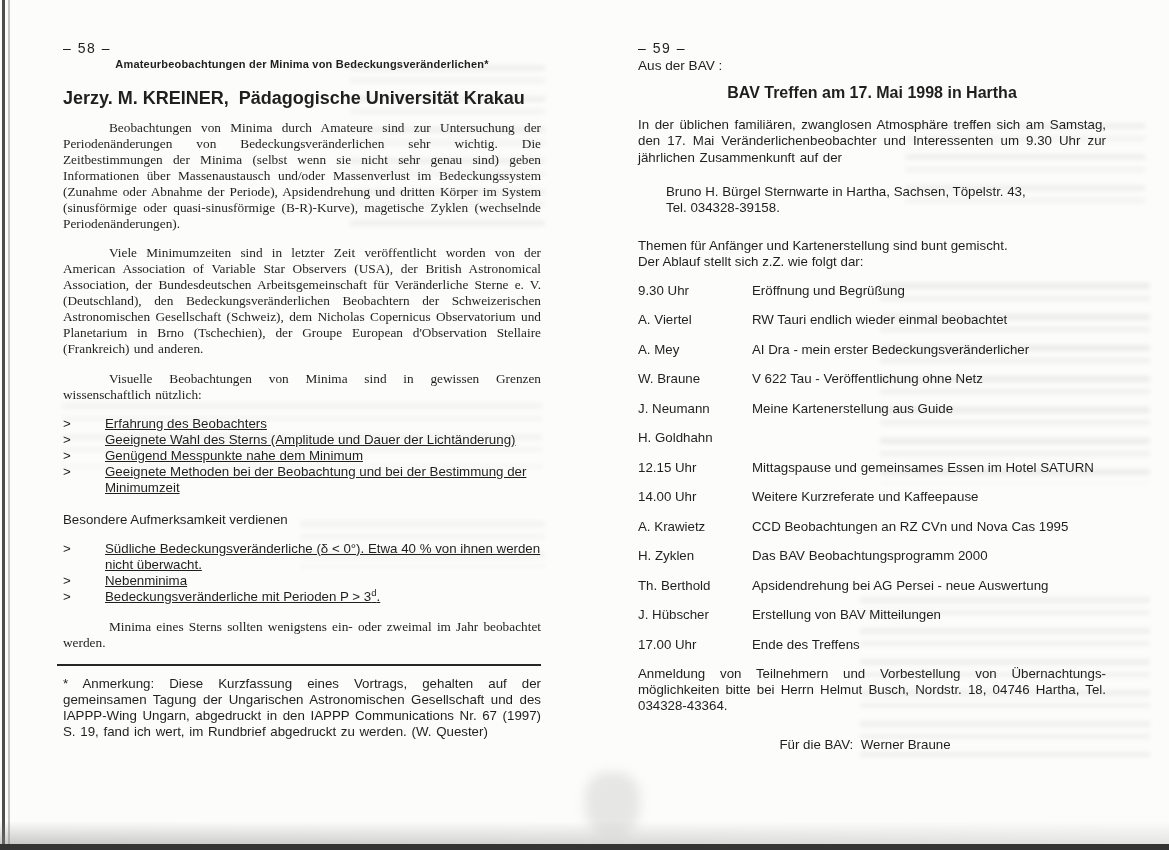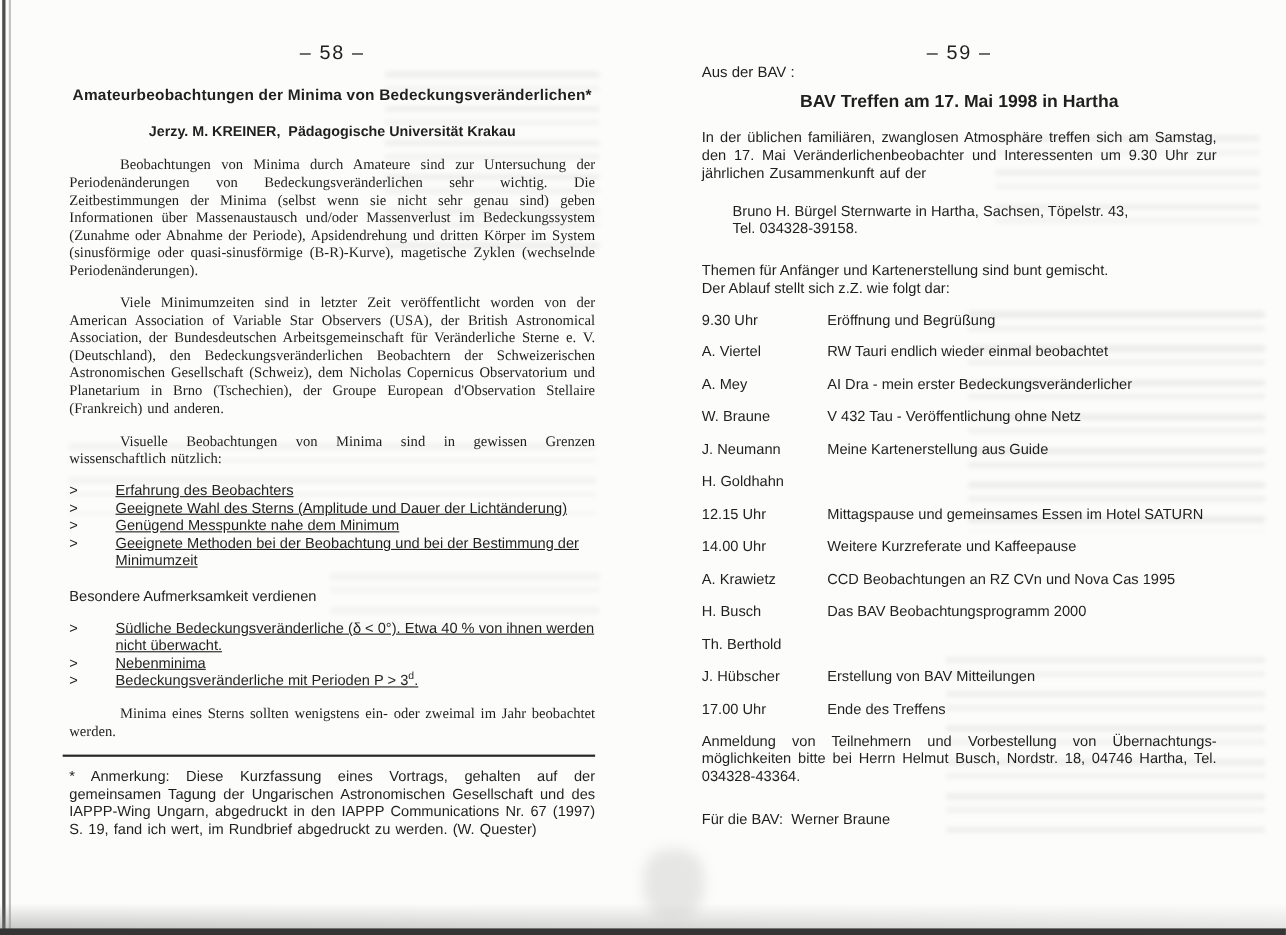--- a/index.html
+++ b/index.html
@@ -38,23 +38,23 @@
   .g3 { left:300px; top:516px; width:245px; height:52px;  opacity:0.06; }
   .g4 { left:905px; top:118px; width:240px; height:95px;  }
   .g5 { left:880px; top:278px; width:270px; height:205px; opacity:0.10; }
   .g6 { left:860px; top:592px; width:290px; height:165px; opacity:0.085; }
 
   
   .page { position:absolute; top:40px; }
   .page-left  { left:63px;  width:478px; }
   .page-right { left:638px; width:468px; }
 
-  .pageno { text-align:center; letter-spacing:1.5px; font-size:18px; white-space:pre; }
-  .doc-title  { margin-top:22px; text-align:center; font-weight:700; font-size:14px; letter-spacing:0.2px; }
-  .doc-author { margin-top:18px; text-align:center; font-weight:700; font-size:13px; white-space:pre; }
+  .pageno { text-align:left; letter-spacing:1.5px; font-size:14px; white-space:pre; }
+  .doc-title  { text-align:center; font-weight:700; font-size:11px; letter-spacing:0.2px; }
+  .doc-author { margin-top:18px; font-weight:700; font-size:18px; white-space:pre; }
 
   .para { margin-top:0; text-align:justify; word-spacing:1px; }
   .para.indent { text-indent:46px;font-family:Liberation Serif, serif; }
   .mt14 { margin-top:14px; } .mt16 { margin-top:16px; }
 
   .bullet-list { margin-top:13px; }
   .bullet-row  { display:flex; }
   .bullet-marker { flex:0 0 42px; }
   .bullet-text   { flex:1;text-decoration:underline; }
   .subhead { margin-top:16px; }
@@ -70,21 +70,21 @@
   .address { margin-top:18px; margin-left:28px; }
   .themes { margin-top:22px; }
   .agenda-intro { }
 
   .agenda { margin-top:13px; }
   .agenda-row { display:flex; margin-bottom:13.5px; }
   .agenda-who { flex:0 0 114px; }
   .agenda-what { flex:1; }
 
   .registration { margin-top:12px; text-align:justify; word-spacing:1px; }
-  .signature { margin-top:23px; text-align:left; padding-right:14px; white-space:pre; }
+  .signature { margin-top:23px; text-align:center; padding-right:14px; white-space:pre; }
 </style>
 </head>
 <body>
 
 <div class="scan">
 
   <div class="edge-dark"></div>
   <div class="edge-light"></div>
   <div class="ghost g1"></div>
   <div class="ghost g2"></div>
@@ -167,21 +167,21 @@
       <div class="agenda-row">
         <span class="agenda-who">A. Viertel</span>
         <span class="agenda-what">RW Tauri endlich wieder einmal beobachtet</span>
       </div>
       <div class="agenda-row">
         <span class="agenda-who">A. Mey</span>
         <span class="agenda-what">AI Dra - mein erster Bedeckungsveränderlicher</span>
       </div>
       <div class="agenda-row">
         <span class="agenda-who">W. Braune</span>
-        <span class="agenda-what">V 432 Tau - Veröffentlichung ohne Netz</span>
+        <span class="agenda-what">V 622 Tau - Veröffentlichung ohne Netz</span>
       </div>
       <div class="agenda-row">
         <span class="agenda-who">J. Neumann</span>
         <span class="agenda-what">Meine Kartenerstellung aus Guide</span>
       </div>
       <div class="agenda-row">
         <span class="agenda-who">H. Goldhahn</span>
       </div>
       <div class="agenda-row">
         <span class="agenda-who">12.15 Uhr</span>
@@ -189,25 +189,26 @@
       </div>
       <div class="agenda-row">
         <span class="agenda-who">14.00 Uhr</span>
         <span class="agenda-what">Weitere Kurzreferate und Kaffeepause</span>
       </div>
       <div class="agenda-row">
         <span class="agenda-who">A. Krawietz</span>
         <span class="agenda-what">CCD Beobachtungen an RZ CVn und Nova Cas 1995</span>
       </div>
       <div class="agenda-row">
-        <span class="agenda-who">H. Busch</span>
+        <span class="agenda-who">H. Zyklen</span>
         <span class="agenda-what">Das BAV Beobachtungsprogramm 2000</span>
       </div>
       <div class="agenda-row">
         <span class="agenda-who">Th. Berthold</span>
+        <span class="agenda-what">Apsidendrehung bei AG Persei - neue Auswertung</span>
       </div>
       <div class="agenda-row">
         <span class="agenda-who">J. Hübscher</span>
         <span class="agenda-what">Erstellung von BAV Mitteilungen</span>
       </div>
       <div class="agenda-row">
         <span class="agenda-who">17.00 Uhr</span>
         <span class="agenda-what">Ende des Treffens</span>
       </div>
     </div>

